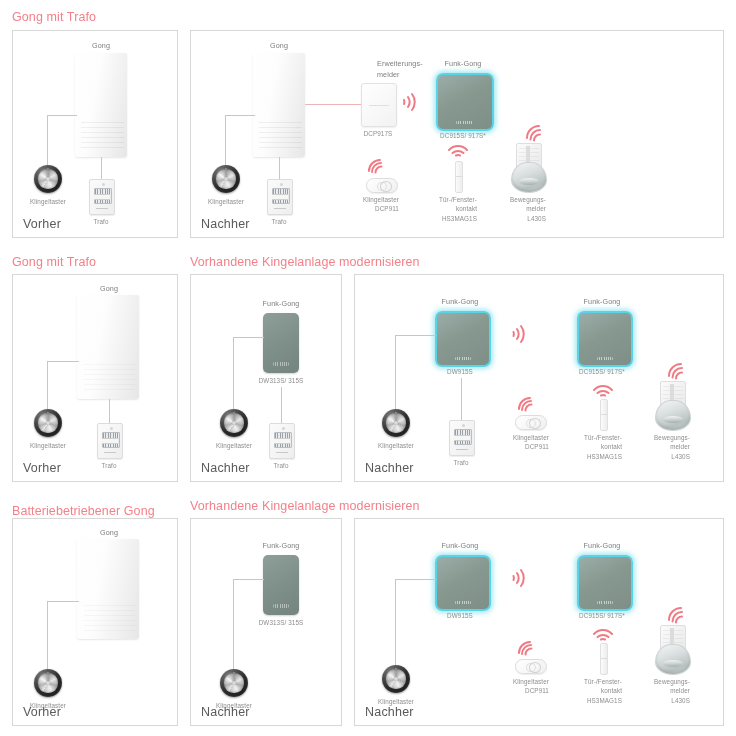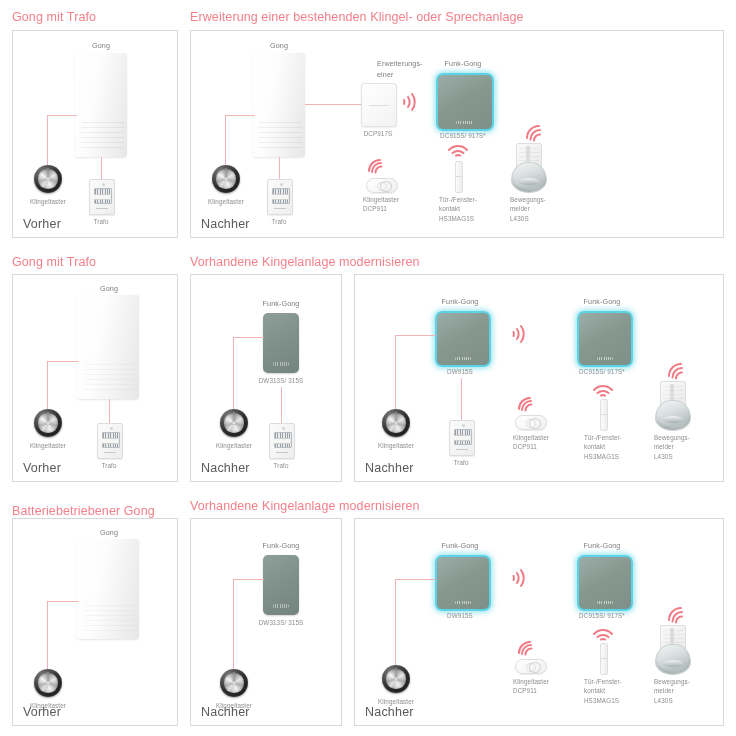--- a/index.html
+++ b/index.html
@@ -41,21 +41,21 @@
     font-size:12.5px;
     color:#5a5a5a;
     letter-spacing:.2px;
   }
 
   
   .cap{
     position:absolute;
     font-size:6.3px;
     color:#8d8d8d;
-    text-align:left;
+    text-align:right;
     line-height:1.5;
     letter-spacing:.1px;
     white-space:pre-line;
     transform:translateX(-50%);
   }
   .cap.top{font-size:7.2px;color:#7d7d7d;}
 
   
   .wire{position:absolute;background:#f2b3b8;}
   .wire.h{height:1px;}
@@ -221,21 +221,20 @@
   .rf svg{display:block;overflow:visible;}
 </style>
 </head>
 <body>
 
 <div class="sheet">
 
   <div class="row row1">
 
     <div class="heading" style="left:12px;top:10px;">Gong mit Trafo</div>
-    <div class="heading" style="left:190px;top:10px;">Erweiterung einer bestehenden Klingel- oder Sprechanlage</div>
 
     <div class="panel" style="left:12px;top:30px;width:166px;height:208px;">
       <div class="stage">
         <div class="cap top" style="left:88px;top:10px;">Gong</div>
         <div class="gong" style="left:62px;top:22px;width:52px;height:104px;"></div>
 
         <div class="wire h" style="left:34px;top:84px;width:30px;"></div>
         <div class="wire v" style="left:34px;top:84px;height:54px;"></div>
         <div class="wire v" style="left:88px;top:126px;height:24px;"></div>
 
@@ -276,21 +275,21 @@
           <div class="screw"></div>
             <div class="core"></div>
             <div class="band"></div>
             <div class="lug"></div>
         </div>
         <div class="cap" style="left:88px;top:186px;">Trafo</div>
 
         <div class="wire h" style="left:114px;top:73px;width:60px;"></div>
 
         <div class="cap top" style="left:186px;top:28px;text-align:left;transform:none;">Erweiterungs-
-einer</div>
+melder</div>
         <div class="extsender" style="left:170px;top:52px;width:34px;height:42px;">
           <div class="seam"></div>
         </div>
         <div class="cap" style="left:187px;top:98px;">DCP917S</div>
 
         <div class="rf" style="left:212px;top:60px;">
           <svg width="20" height="22" viewBox="0 0 20 22">
             <g fill="none" stroke="#f07a84" stroke-width="2" stroke-linecap="round">
               <path d="M5 6 A9 9 0 0 1 5 16"></path>
               <path d="M9 3 A13 13 0 0 1 9 19"></path>

